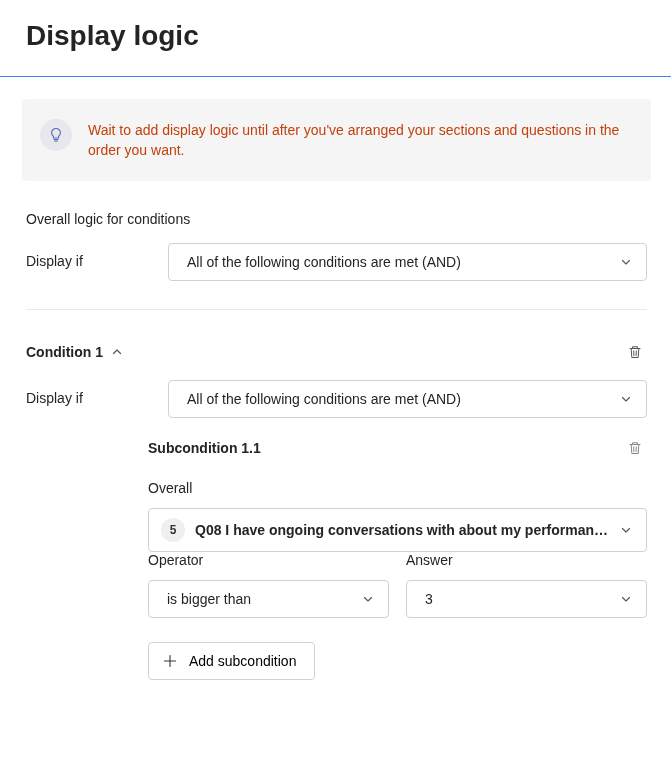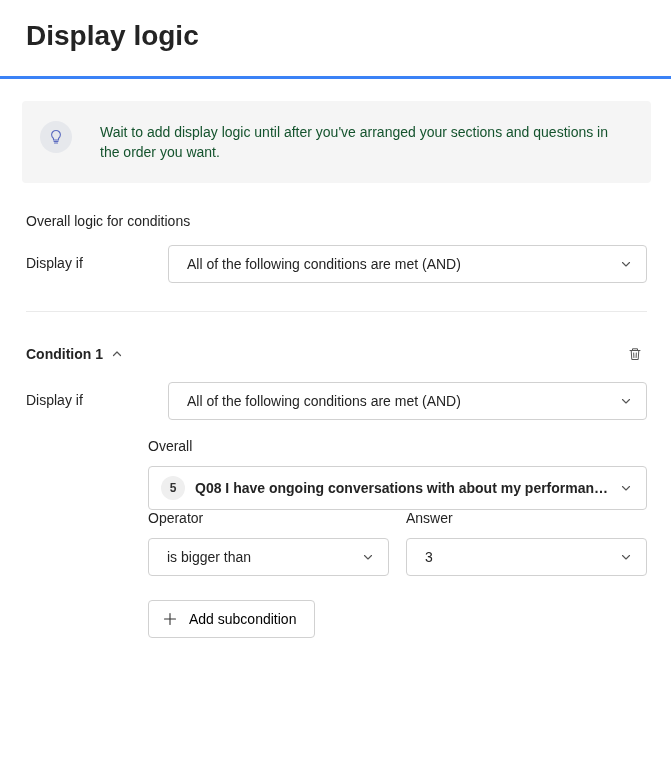--- a/index.html
+++ b/index.html
@@ -8,21 +8,21 @@
       font-size: 14px;
       color: #242424;
       background: #fff;
       width: 671px;
     }
     .header {
       display: flex;
       align-items: center;
       justify-content: space-between;
       padding: 20px 24px 24px 26px;
-      border-bottom: 3px solid #3b82f6;
+      border-bottom: 1px solid #3b82f6;
     }
     .header h1 {
       font-size: 28px;
       font-weight: 600;
     }
     .header-actions {
       display: flex;
       align-items: center;
       gap: 18px;
     }
@@ -61,24 +61,23 @@
       height: 32px;
       border-radius: 50%;
       background: #e6e8ec;
       display: flex;
       align-items: center;
       justify-content: center;
       flex-shrink: 0;
     }
     .info-text {
       font-size: 14px;
-      color: #14532d;
+      color: #c2410c;
       line-height: 1.45;
       padding-top: 1px;
-      margin-left: 12px;
     }
     .section {
       padding: 0 4px;
     }
     .section-title {
       font-size: 14px;
       font-weight: 400;
       margin-bottom: 16px;
       margin-top: 24px;
     }
@@ -288,20 +287,30 @@
           <span class="chevron">
             <svg width="12" height="12" viewBox="0 0 12 12">
                 <path d="M2.5 4.5 L6 8 L9.5 4.5" stroke="#555" stroke-width="1.1" fill="none" stroke-linecap="round" stroke-linejoin="round"></path>
               </svg>
           </span>
         </div>
       </div>
     </div>
 
     <div class="subcondition">
+      <div class="subcondition-header">
+        <div class="subcondition-title">Subcondition 1.1</div>
+        <button class="icon-btn">
+          <span>
+            <svg width="16" height="16" viewBox="0 0 16 16">
+                <path d="M3 4.5 L13 4.5 M5.5 4.5 L5.5 2.8 L10.5 2.8 L10.5 4.5 M4.2 4.5 L4.8 13.5 L11.2 13.5 L11.8 4.5 M6.7 7 L6.9 11.5 M9.3 7 L9.1 11.5" stroke="#888" stroke-width="1" fill="none" stroke-linecap="round" stroke-linejoin="round"></path>
+              </svg>
+          </span>
+        </button>
+      </div>
 
       <div class="field-label">Overall</div>
       <div class="question-select">
         <span class="badge">5</span>
         <span class="question-text">Q08 I have ongoing conversations with about my performan…</span>
         <span class="chevron">
           <svg width="12" height="12" viewBox="0 0 12 12">
               <path d="M2.5 4.5 L6 8 L9.5 4.5" stroke="#555" stroke-width="1.1" fill="none" stroke-linecap="round" stroke-linejoin="round"></path>
             </svg>
         </span>

